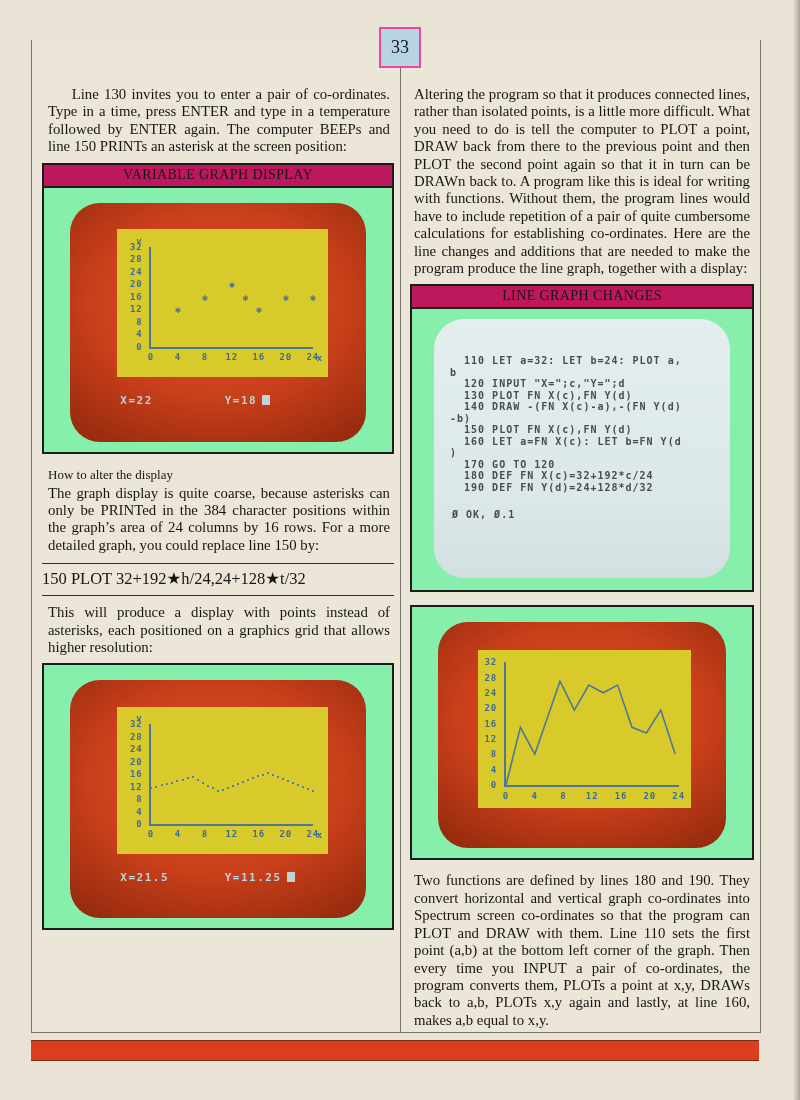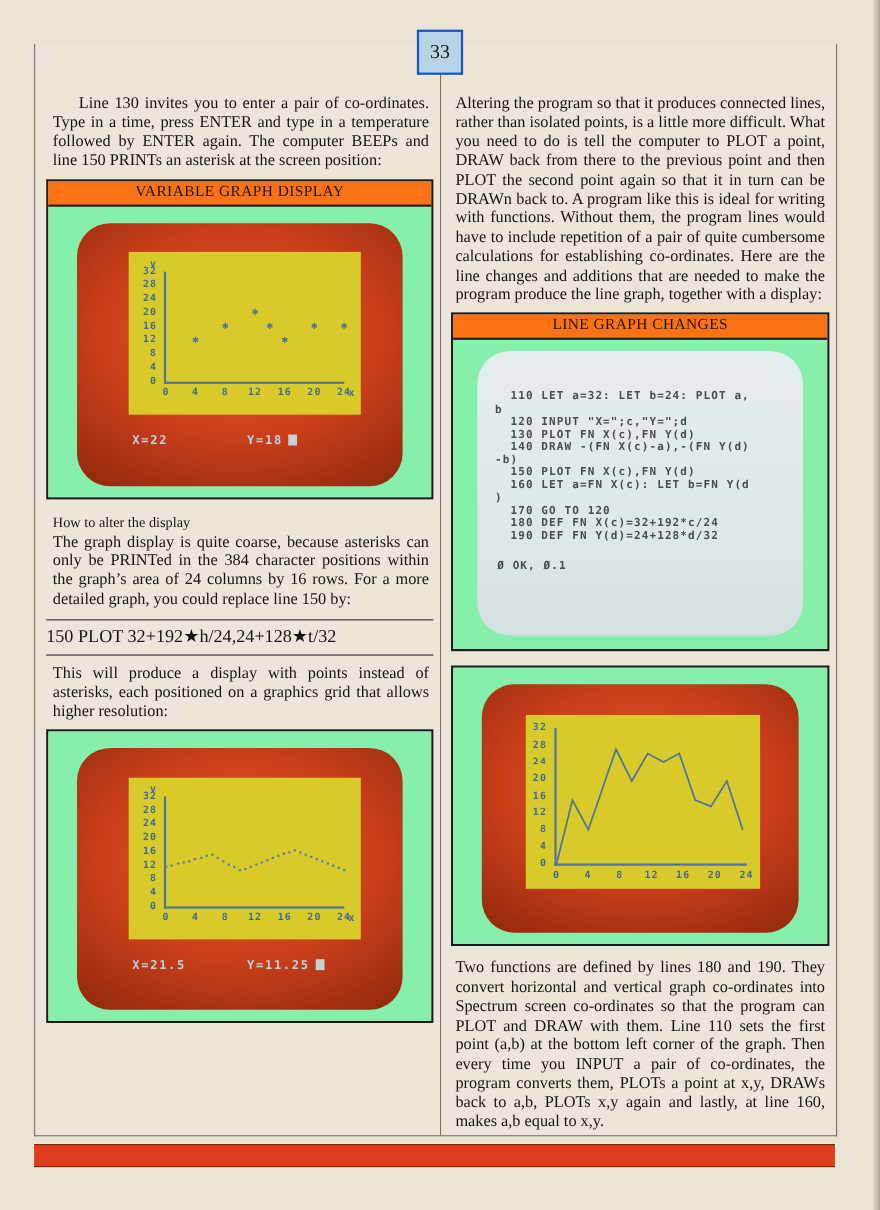--- a/index.html
+++ b/index.html
@@ -8,36 +8,36 @@
   body::after{content:"";position:absolute;right:0;top:0;bottom:0;width:7px;
        background:linear-gradient(to left,rgba(60,50,40,.35),rgba(0,0,0,0));pointer-events:none;}
   .content-frame{position:absolute;left:31px;top:40px;width:728px;height:992px;
        border-left:1px solid #75756b;border-right:1px solid #75756b;border-bottom:1px solid #75756b;
        background:#ece6d8;}
   .red-bar{position:absolute;left:31px;width:728px;height:19px;background:#dc3d1c;
        border-top:1px solid #7a2a10;border-bottom:1px solid #7a2a10;}
   .red-bar.top{top:40px;}
   .red-bar.bottom{top:1040px;}
   .page-number-box{position:absolute;left:379px;top:27px;width:38px;height:37px;z-index:6;
-       background:#b7d4e4;border:2px solid #1d4ed8;display:flex;align-items:center;justify-content:center;
+       background:#b7d4e4;border:2px solid #ec4899;display:flex;align-items:center;justify-content:center;
        font-size:18px;}
   .col-divider{position:absolute;left:400px;top:64px;width:1px;height:968px;background:#75756b;}
   .col{position:absolute;top:86px;}
   .col-left{left:48px;width:342px;}
   .col-right{left:414px;width:336px;}
   .bp{margin:0;font-size:14.8px;line-height:17.4px;text-align:justify;}
   .ind{text-indent:1.6em;}
   .section-heading{font-size:13px;font-weight:normal;margin:13px 0 2px;}
   .code-line{border-top:1.5px solid #2b2b2b;border-bottom:1.5px solid #2b2b2b;
        padding:5px 0 6px;margin:9px 0 8px -6px;width:352px;font-size:16.5px;}
   
   .figure{border:2px solid #1c1c1c;background:#f3eee3;margin-top:7px;margin-left:-6px;width:352px;box-sizing:border-box;}
   .col-right .figure{width:344px;margin-left:-4px;}
   .fig-caption{font-size:14px;text-align:center;padding:2px 0 3px;border-bottom:2px solid #1c1c1c;
-       letter-spacing:.4px;background:#f97316;}
+       letter-spacing:.4px;background:#be185d;}
   .fig-screen-area{position:relative;background:#86efac;padding-left:16px;}
   .h1{height:264px}.h2{height:263px}.h3{height:281px}.h4{height:251px}
   .crt{position:absolute;left:26px;right:26px;top:15px;bottom:10px;border-radius:30px;
        background:radial-gradient(ellipse 78% 72% at 50% 42%,#de5526 0%,#c93f1a 55%,#992c0f 94%);}
   .gscreen{position:absolute;background:#d8ca2b;}
   .g1,.g2{left:16%;top:11%;width:71%;height:62%;}
   .g3{left:14%;top:12%;width:74%;height:70%;}
   .lscreen{position:absolute;left:22px;right:22px;top:10px;bottom:12px;border-radius:30px;
        background:linear-gradient(#e4eeef 0%,#dbe7e9 70%,#d3dfe1 100%);}
   .listing-pre{position:absolute;left:16px;top:36px;margin:0;white-space:pre;

